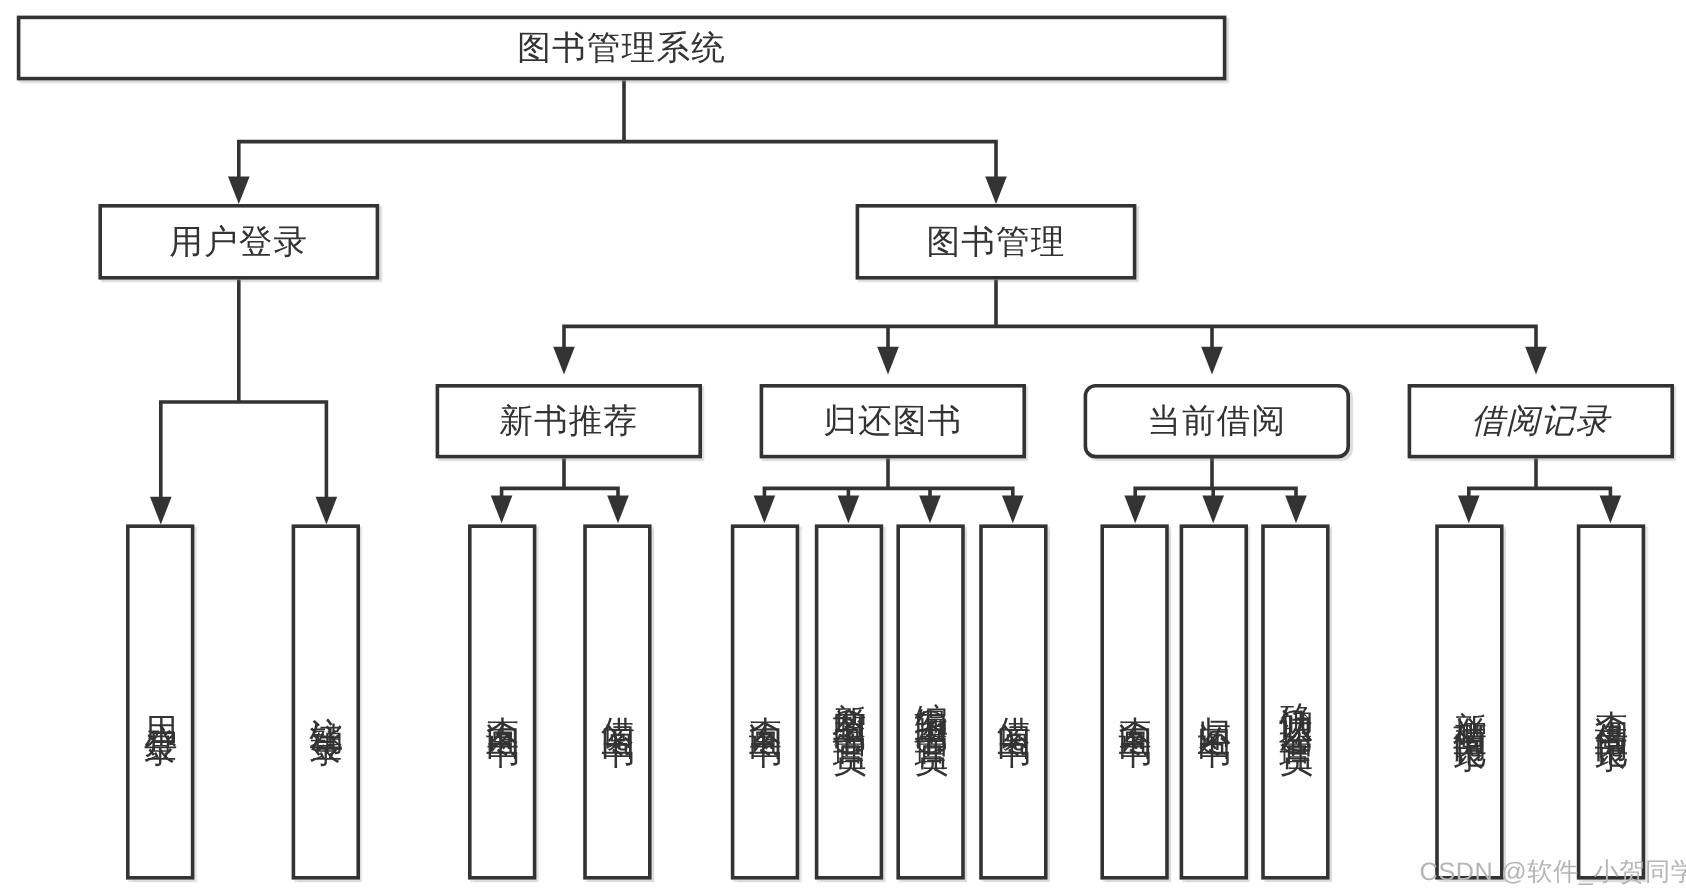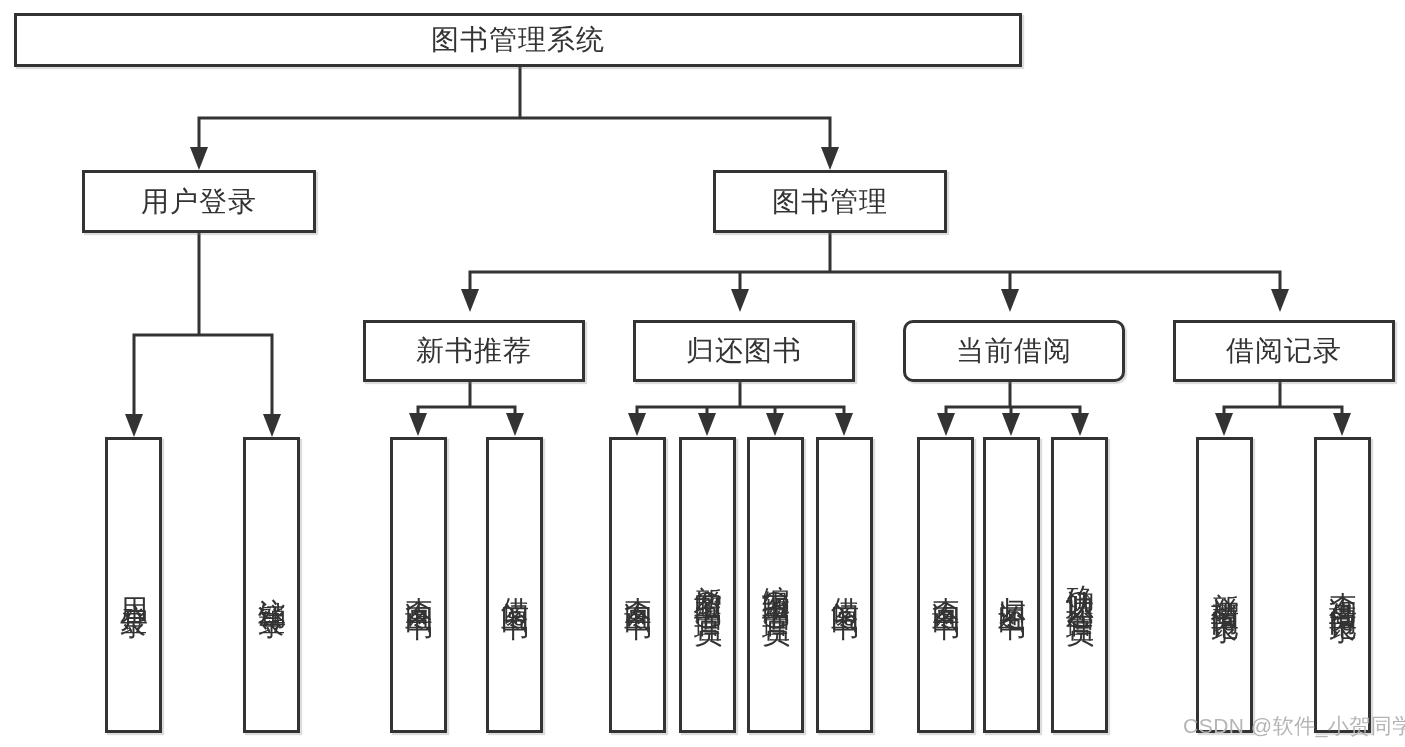--- a/index.html
+++ b/index.html
@@ -105,21 +105,21 @@
   </svg>
 
   <div class="node root">图书管理系统</div>
 
   <div class="node l2" style="left:82px;">用户登录</div>
   <div class="node l2" style="left:713px;">图书管理</div>
 
   <div class="node l3" style="left:363px;">新书推荐</div>
   <div class="node l3" style="left:633px;">归还图书</div>
   <div class="node l3" style="left:903px;border-radius:10px;">当前借阅</div>
-  <div class="node l3" style="left:1173px;">借阅记录</div>
+  <div class="node l3" style="left:1173px;font-style:italic;">借阅记录</div>
 
   <div class="node leaf" style="left:105px;">用户登录</div>
   <div class="node leaf" style="left:243px;">注销登录</div>
   <div class="node leaf" style="left:390px;">查询图书</div>
   <div class="node leaf" style="left:486px;">借阅图书</div>
   <div class="node leaf" style="left:609px;">查询图书</div>
   <div class="node leaf" style="left:679px;">新增图书（管理员）</div>
   <div class="node leaf" style="left:747px;">编辑图书（管理员）</div>
   <div class="node leaf" style="left:816px;">借阅图书</div>
   <div class="node leaf" style="left:917px;">查询图书</div>

